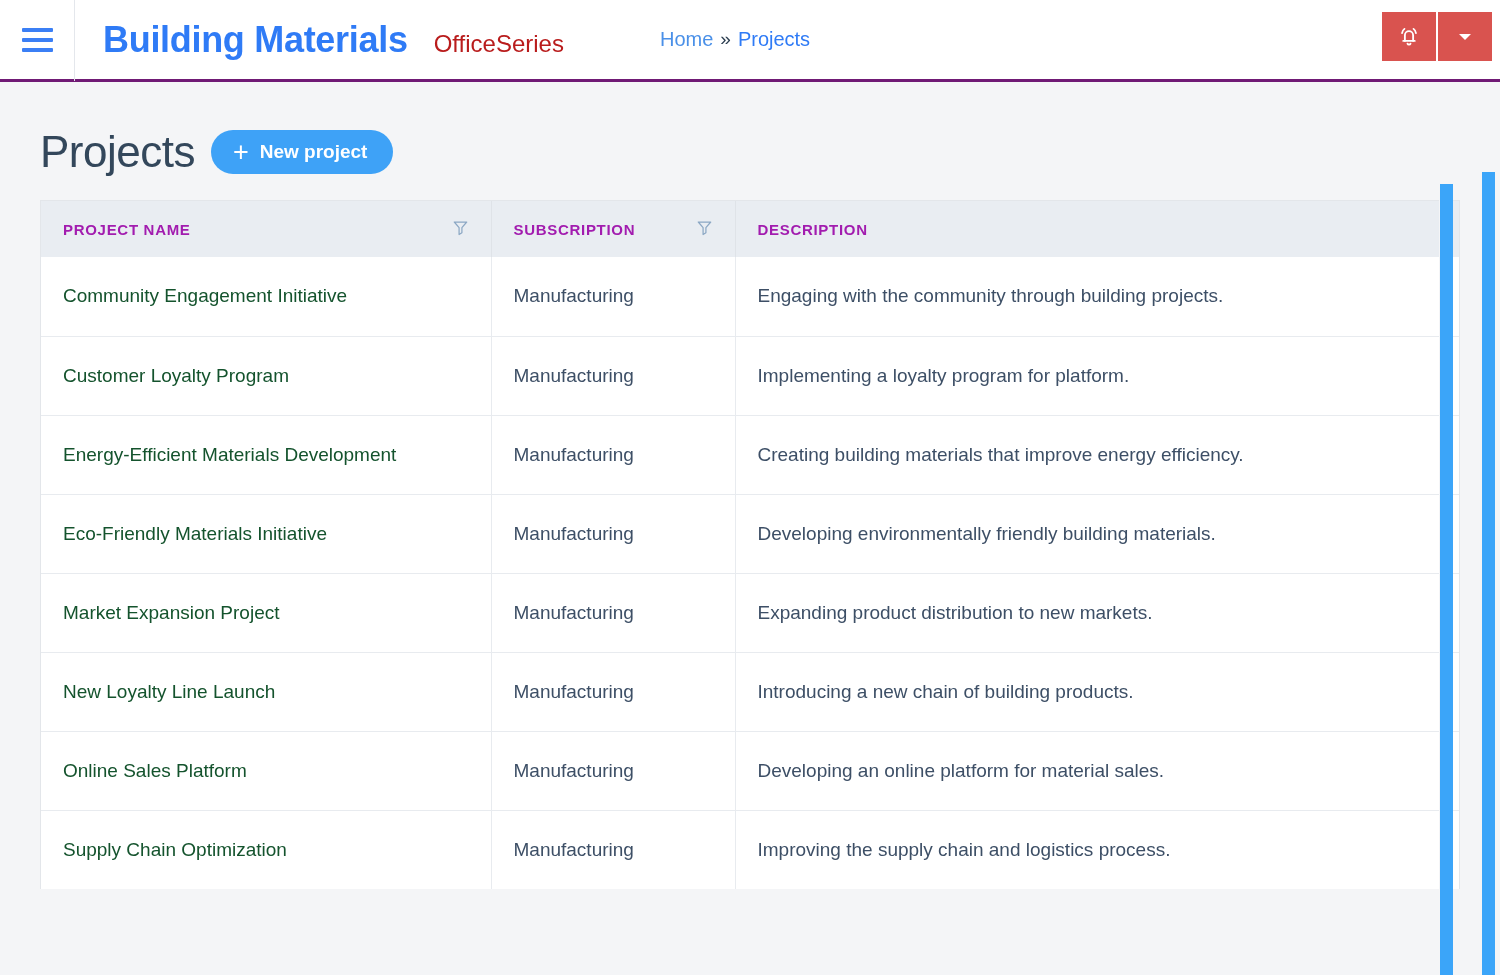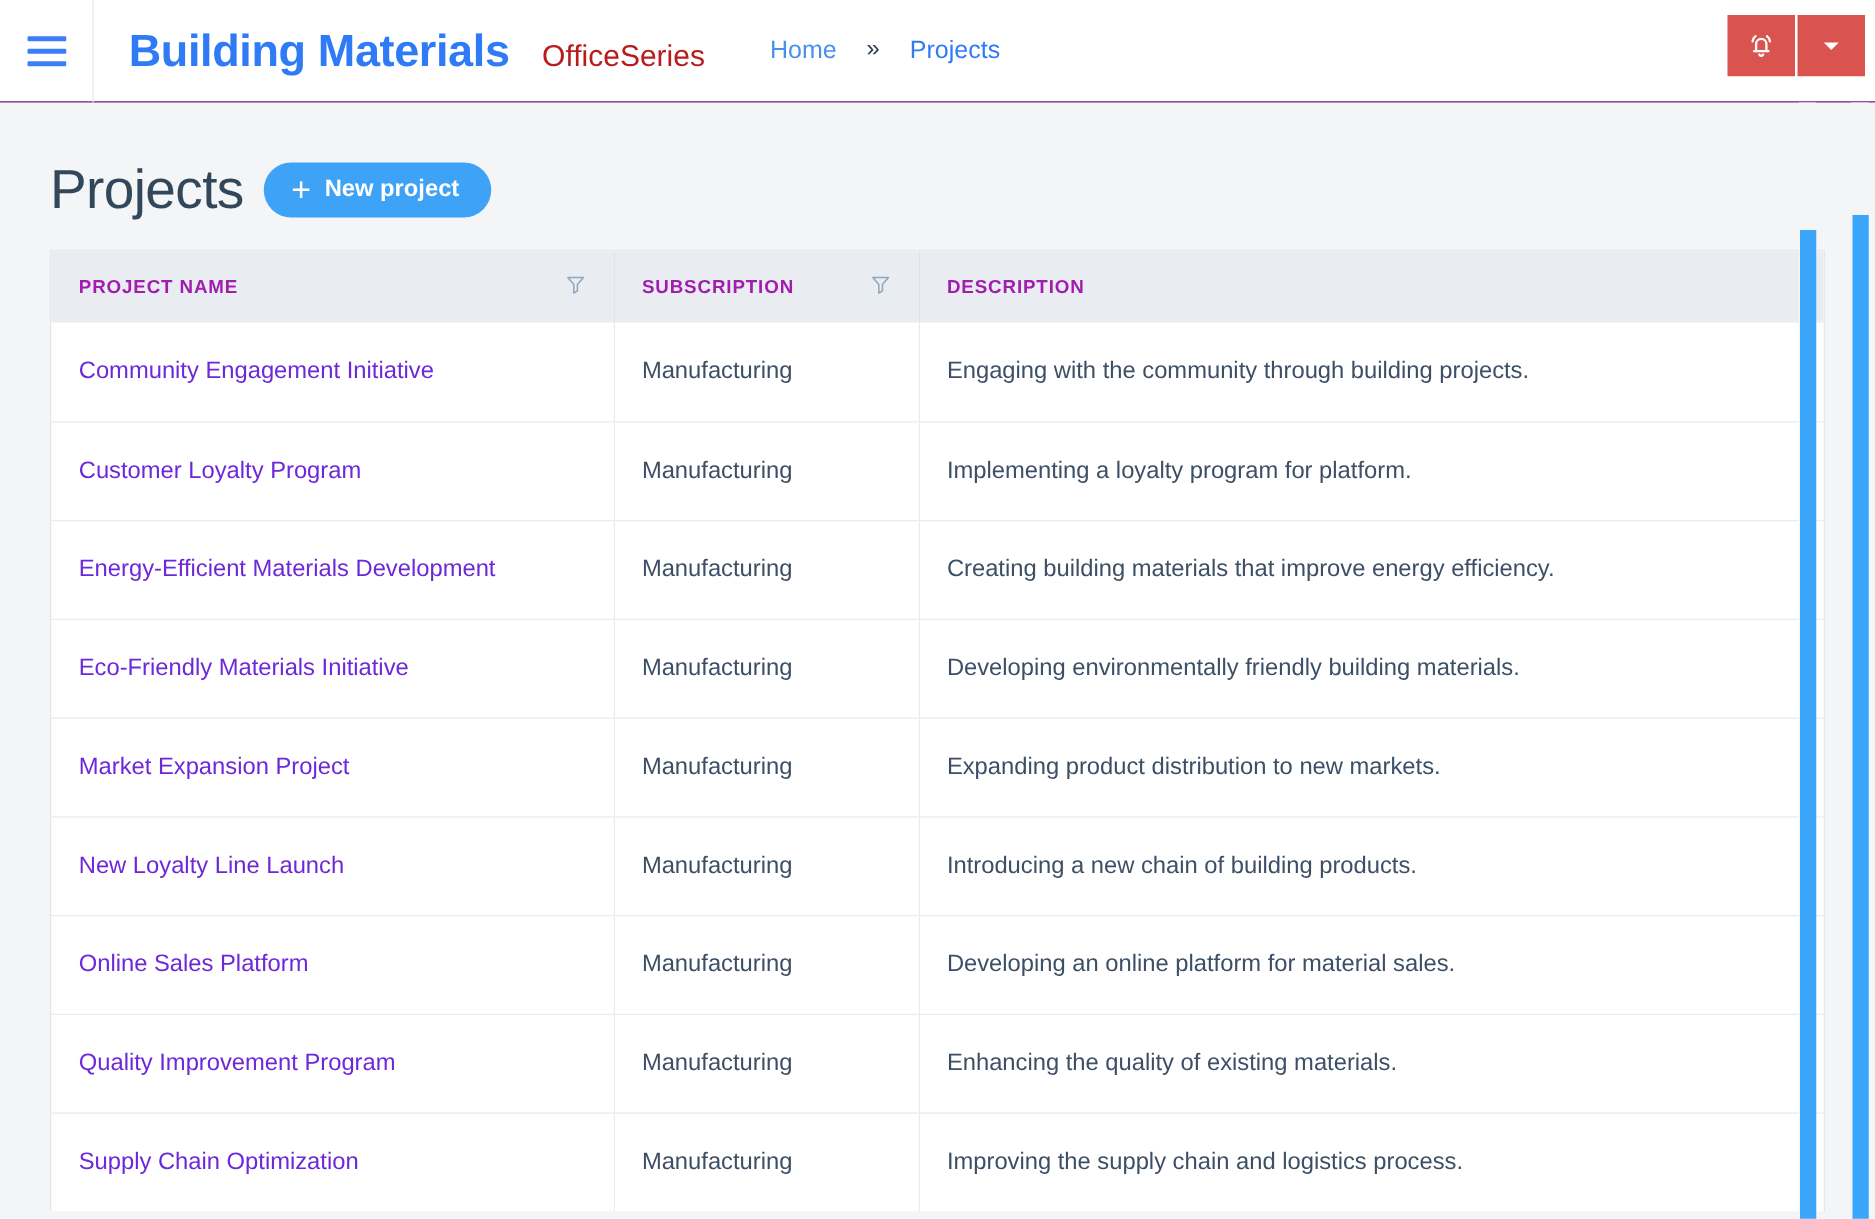--- a/index.html
+++ b/index.html
@@ -17,21 +17,21 @@
     -webkit-font-smoothing: antialiased;
   }
 
   
   #topbar {
     position: relative;
     height: 82px;
     background: #ffffff;
     display: flex;
     align-items: center;
-    border-bottom: 1px solid #701a75;
+    border-bottom: 3px solid #701a75;
   }
 
   #hamburger {
     width: 75px;
     height: 82px;
     display: flex;
     flex-direction: column;
     align-items: center;
     justify-content: center;
     gap: 6px;
@@ -62,25 +62,25 @@
   }
   #brand-sub {
     font-size: 24px;
     color: #b91c1c;
     margin-left: 26px;
     line-height: 1;
     white-space: nowrap;
   }
 
   #breadcrumb {
-    margin-left: 52px;
+    margin-left: 96px;
     font-size: 20px;
     display: flex;
     align-items: flex-start;
-    gap: 24px;
+    gap: 7px;
     flex: 0 0 auto;
     white-space: nowrap;
   }
   #breadcrumb .crumb-home { color: #4a90e8; cursor: pointer; }
   #breadcrumb .crumb-sep  { color: #2c3e50; font-size: 19px; }
   #breadcrumb .crumb-cur  { color: #2f7bf6; cursor: pointer; }
 
   #header-actions {
     position: absolute;
     right: 8px;
@@ -183,21 +183,21 @@
     height: 79px;
     border-top: 1px solid #e8ebef;
     border-right: 1px solid #e8ebef;
     vertical-align: middle;
     overflow: hidden;
     white-space: nowrap;
   }
   tbody tr:first-child td { border-top: none; }
   tbody td:last-child { border-right: none; }
   tbody td.name a {
-    color: #6d28d9;
+    color: #14532d;
     text-decoration: none;
     cursor: pointer;
   }
 
   col.c-name { width: 450px; }
   col.c-sub  { width: 244px; }
   col.c-desc { width: auto; }
 
   
   .vscroll {
@@ -339,25 +339,20 @@
             <td class="name"><a>New Loyalty Line Launch</a></td>
             <td>Manufacturing</td>
             <td>Introducing a new chain of building products.</td>
           </tr>
           <tr>
             <td class="name"><a>Online Sales Platform</a></td>
             <td>Manufacturing</td>
             <td>Developing an online platform for material sales.</td>
           </tr>
           <tr>
-            <td class="name"><a>Quality Improvement Program</a></td>
-            <td>Manufacturing</td>
-            <td>Enhancing the quality of existing materials.</td>
-          </tr>
-          <tr>
             <td class="name"><a>Supply Chain Optimization</a></td>
             <td>Manufacturing</td>
             <td>Improving the supply chain and logistics process.</td>
           </tr>
         </tbody>
     </table>
   </div>
 
   <div class="vscroll" id="scroll-inner">
     <div class="vthumb" id="thumb-inner"></div>

